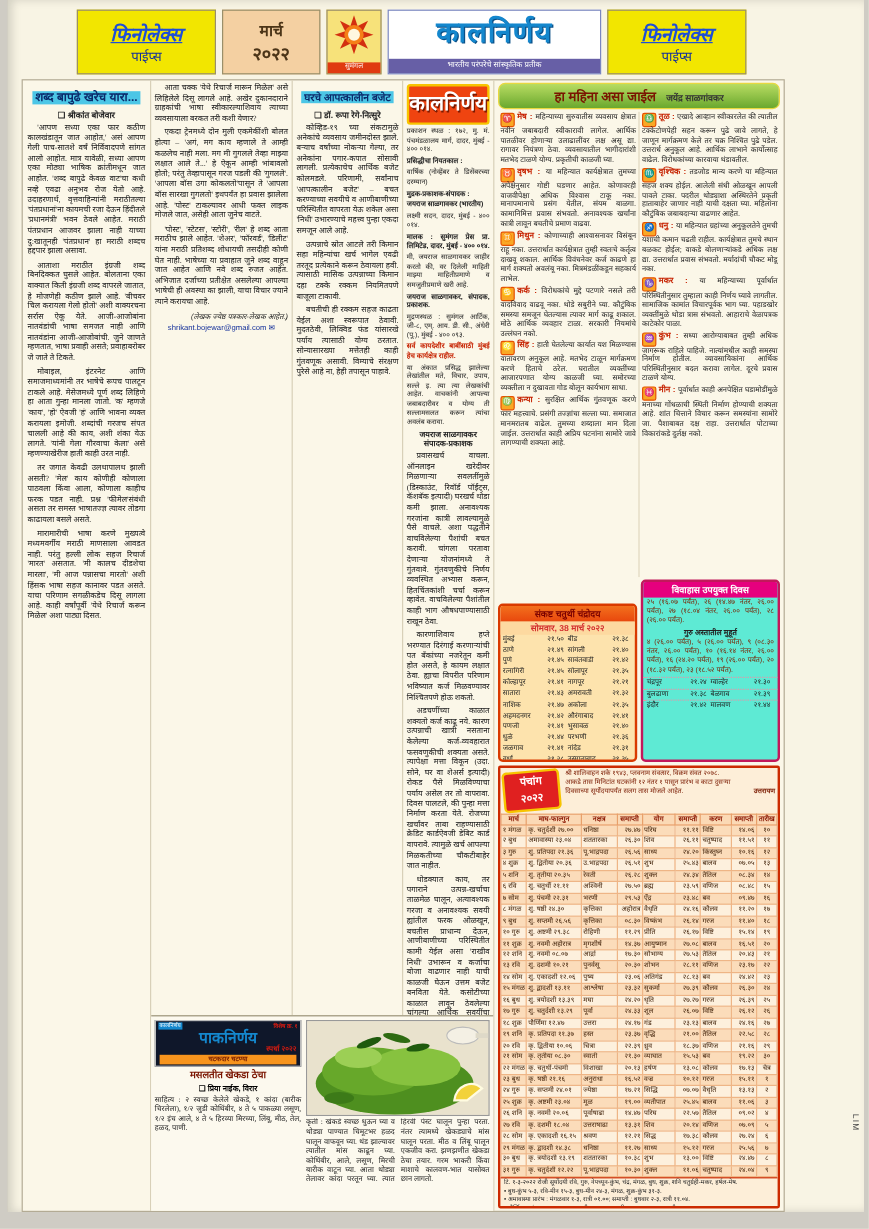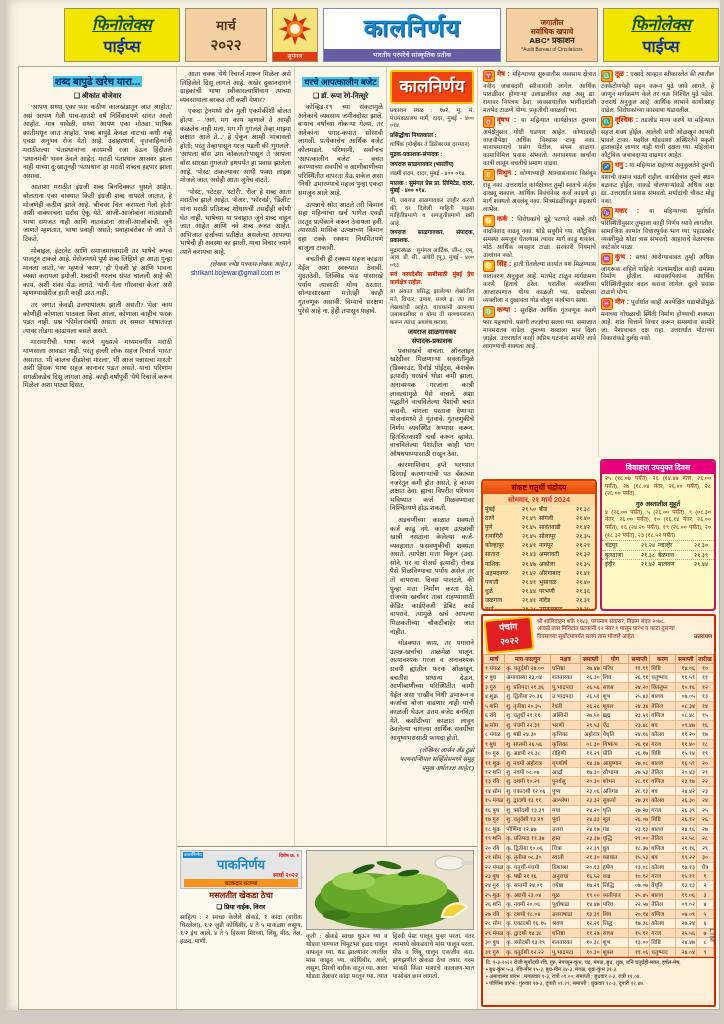--- a/index.html
+++ b/index.html
@@ -2,37 +2,37 @@
 <html><head>
 <meta charset="utf-8">
 <style>
   html,body{margin:0;padding:0;}
   body{width:724px;height:1024px;position:relative;background:#cfccc4;font-family:"Liberation Sans",sans-serif;overflow:hidden;}
   .paper{position:absolute;left:6px;top:0;width:714px;height:1010px;background:#f8f4e4;box-shadow:inset 4px 0 8px rgba(0,0,0,.15);}
   
   .header{position:absolute;top:8px;left:58px;height:54px;display:flex;gap:5px;}
   .hbox{border:1px solid #9a8f6a;box-sizing:border-box;text-align:center;}
   .finolex{width:116px;background:#f2e600;display:flex;flex-direction:column;justify-content:center;}
-  .finolex .l1{color:#14532d;font-weight:bold;font-size:16px;text-decoration:underline;font-style:italic;}
-  .finolex .l2{color:#14309a;font-weight:bold;font-size:16px;}
+  .finolex .l1{color:#1d4ed8;font-weight:bold;font-size:16px;text-decoration:underline;font-style:italic;}
+  .finolex .l2{color:#14309a;font-weight:normal;font-size:11px;}
   .month{width:82px;background:#f4d0a2;display:flex;flex-direction:column;justify-content:center;color:#4c3518;}
   .month .l1{font-size:13px;font-weight:bold;}
   .month .l2{font-size:15px;font-weight:bold;}
   .logo{width:46px;background:#f7e27a;position:relative;padding:0;}
   .logo svg{display:block;margin:2px auto 0;}
   .logo .strip{position:absolute;left:0;right:0;bottom:0;background:#e03a10;color:#fff;font-size:6px;line-height:9px;}
   .mast{width:178px;background:#fff;border:1px solid #7a86c0;display:flex;flex-direction:column;}
   .mast .title{flex:1;color:#1487cd;font-weight:bold;font-size:24px;line-height:38px;letter-spacing:1px;text-shadow:1px 1px 0 #0a4f86;}
   .mast .tag{background:#675fa6;color:#fff;font-size:6.5px;line-height:12px;}
   .abc{width:92px;background:#f4d0a2;display:flex;flex-direction:column;justify-content:center;}
   .abc .a1{color:#7c2800;font-size:7.5px;font-weight:bold;line-height:9px;}
   .abc .a2{color:#222;font-size:8px;font-weight:bold;line-height:10px;}
   .abc .a3{color:#333;font-size:4.8px;line-height:7px;}
   
-  .main{position:absolute;top:66px;left:12px;width:702px;height:944px;border:1px solid #b3ab94;background:#fbf7e8;display:flex;box-sizing:border-box;}
+  .main{position:absolute;top:66px;left:12px;width:636px;height:944px;border:1px solid #b3ab94;background:#fbf7e8;display:flex;box-sizing:border-box;}
   .col{box-sizing:border-box;overflow:hidden;}
   .c1{width:163px;border-right:1px solid #d8d0b8;padding:3px 4px;}
   .mid{width:310px;border-right:1px solid #d8d0b8;display:flex;flex-direction:column;}
   .midrow{flex:1;display:flex;min-height:0;}
   .c2{width:118px;border-right:1px solid #d8d0b8;padding:3px 3px;}
   .c3{width:92px;border-right:1px solid #d8d0b8;padding:3px 3px;}
   .c4{flex:1;padding:3px 3px;}
   .rightsec{flex:1;padding:2px 3px;display:flex;flex-direction:column;box-sizing:border-box;}
   
   .headline{display:inline;background:#4cc6e6;color:#0a2a6b;font-weight:bold;font-size:10px;line-height:14px;padding:0 2px;}
@@ -59,42 +59,42 @@
   .sign b{color:#c62200;font-size:6.8px;}
   
   .boxrow{display:flex;gap:3px;height:152px;margin-top:2px;}
   .moonbox{width:116px;border:2px solid #d93a00;border-radius:4px;background:#fde3ad;overflow:hidden;box-sizing:border-box;margin-top:20px;}
   .moonbox .mb-h{background:linear-gradient(#f3701d,#e8470d);color:#7a0000;font-weight:bold;font-size:7.6px;text-align:center;line-height:13px;}
   .moonbox .mb-d{color:#d32f2f;font-weight:bold;font-size:7.2px;text-align:center;line-height:11px;background:#fdd9a0;}
   .mrow{display:flex;font-size:5.9px;line-height:9.1px;color:#1d1d1d;padding:0 2px;}
   .mrow span{white-space:nowrap;overflow:hidden;}
   .mc{width:31px;text-align:left;}
   .mt{width:24px;text-align:right;margin-right:3px;}
-  .wedbox{flex:1;border:2px solid #c2185b;border-radius:4px;background:#fef9c3;overflow:hidden;box-sizing:border-box;}
+  .wedbox{flex:1;border:2px solid #c2185b;border-radius:4px;background:#5eead4;overflow:hidden;box-sizing:border-box;}
   .wedbox .wb-h{background:#e6007e;color:#fff;font-weight:bold;font-size:7.6px;text-align:center;line-height:13px;}
   .wedbox .wb-t{font-size:5.9px;line-height:7.6px;color:#7a2000;padding:1px 3px;text-align:justify;}
   .wedbox .wb-s{font-size:6.4px;font-weight:bold;color:#222;text-align:center;line-height:9px;}
   .wedbox .wrow{display:flex;font-size:5.9px;line-height:8.6px;color:#1d1d1d;padding:0 3px;border-top:1px dotted #d9a;}
   
   .panchang{flex:1;margin-top:3px;border:2px solid #cc2a00;background:#fdeed8;border-radius:2px;overflow:hidden;display:flex;flex-direction:column;}
   .pan-top{display:flex;padding:2px;}
   .pan-badge{width:44px;height:30px;background:#e02020;border:2px solid #f7c400;border-radius:4px;color:#fff;font-weight:bold;font-size:9px;line-height:14px;text-align:center;transform:rotate(-5deg);margin-right:4px;}
   .pan-intro{flex:1;font-size:5.6px;line-height:7.4px;color:#7a1a00;}
   .pan-intro .ri{float:right;font-weight:bold;}
   table.pan{width:100%;border-collapse:collapse;table-layout:fixed;}
   table.pan th{font-size:5.8px;color:#8a1500;border:1px solid #e8a06a;padding:0 1px;line-height:8px;background:#fbd9b5;}
   table.pan td{font-size:5.7px;color:#3a1a00;border:1px solid #eeb586;padding:0 1px;line-height:8.45px;white-space:nowrap;overflow:hidden;}
   table.pan tr:nth-child(odd) td{background:#fbdcba;}
   table.pan tr:nth-child(even) td{background:#fdf0dd;}
   td.tl{text-align:left;} td.tr{text-align:right;} td.tc{text-align:center;}
   .pan-notes{font-size:5.2px;line-height:6.9px;color:#222;padding:1px 3px 2px;border-top:1px solid #cc2a00;}
   
   .cookery{height:163px;border-top:1px solid #9a9275;padding:3px;box-sizing:border-box;display:flex;gap:4px;background:#fcf9ee;}
   .cook-left{width:122px;}
-  .paklogo{border:1px solid #bbb;background:#e5e5e5;position:relative;padding:2px 3px 1px;margin-bottom:2px;}
+  .paklogo{border:1px solid #bbb;background:#0f172a;position:relative;padding:2px 3px 1px;margin-bottom:2px;}
   .paklogo .mini{position:absolute;left:2px;top:1px;background:#1487cd;color:#fff;font-size:4.6px;line-height:6px;padding:0 1px;}
   .paklogo .big{color:#1487cd;font-weight:bold;font-size:13px;line-height:15px;text-align:center;margin-top:4px;}
   .paklogo .sp{color:#d81b10;font-size:6px;font-weight:bold;text-align:right;line-height:6px;}
   .paklogo .vis{position:absolute;right:2px;top:1px;color:#d81b10;font-size:4.8px;font-weight:bold;}
   .paklogo .band{background:#f7941d;color:#7a1f00;font-size:5.6px;font-weight:bold;text-align:center;line-height:8px;margin-top:1px;}
   .rtitle{color:#7a1500;font-weight:bold;font-size:8.2px;text-align:center;line-height:10px;margin:2px 0 1px;}
   .rby{font-size:6.4px;font-weight:bold;text-align:center;margin-bottom:2px;}
   .rtext{font-family:"Liberation Serif",serif;font-size:6.2px;line-height:7.9px;color:#222;text-align:justify;}
   .cook-right{flex:1;display:flex;flex-direction:column;}
   .photo{border:1px solid #999;background:#eee8d8;height:78px;margin-bottom:2px;}
@@ -130,26 +130,20 @@
         </g>
         <circle cx="20" cy="20" r="9" fill="#f57f17"></circle>
         <circle cx="20" cy="20" r="5.5" fill="#fff7e0"></circle>
       </svg>
       <div class="strip">सुमंगल</div>
     </div>
     <div class="hbox mast">
       <div class="title">कालनिर्णय</div>
       <div class="tag">भारतीय परंपरेचे सांस्कृतिक प्रतीक</div>
     </div>
-    <div class="hbox abc">
-      <div class="a1">जगातील</div>
-      <div class="a1">सर्वाधिक खपाचे</div>
-      <div class="a2">ABC* प्रकाशन</div>
-      <div class="a3">*Audit Bureau of Circulations</div>
-    </div>
     <div class="hbox finolex">
       <div class="l1">फिनोलेक्स</div>
       <div class="l2">पाईप्स</div>
     </div>
   </div>
 
   <div class="main">
 
     <div class="col c1">
       <div style="text-align:center;margin:1px 0 2px;">
@@ -247,20 +241,24 @@
               <path d="M138 66 a16 16 0 0 1 26 -10 L150 66 Z" fill="#f2d23a" stroke="#fffbe0" stroke-width="2"></path>
               <ellipse cx="30" cy="64" rx="14" ry="5" fill="#3c7a18"></ellipse>
             </svg>
           </div>
           <div class="kruti rtext">कृती : खेकडे स्वच्छ धुऊन घ्या व थोड्या पाण्यात चिमूटभर हळद घालून वाफवून घ्या. थंड झाल्यावर त्यातील मांस काढून घ्या. कोथिंबीर, आले, लसूण, मिरची बारीक वाटून घ्या. आता थोड्या तेलावर कांदा परतून घ्या. त्यात हिरवी पेस्ट घालून पुन्हा परता. नंतर त्यामध्ये खेकड्याचे मांस घालून परता. मीठ व लिंबू घालून एकजीव करा. झणझणीत खेकडा ठेचा तयार. गरम भाकरी किंवा माशाचे कालवण-भात यासोबत छान लागतो.</div>
         </div>
       </div>
     </div>
 
     <div class="rightsec">
+      <div class="horo-head">
+        <span class="t">हा महिना असा जाईल</span>
+        <span class="a">जयेंद्र साळगांवकर</span>
+      </div>
       <div class="horo-cols">
         <div class="hcol" id="hcol1">
             <div class="sign"><span class="ico">♈</span><b>मेष : </b><span>महिन्याच्या सुरुवातीस व्यवसाय क्षेत्रात नवीन जबाबदारी स्वीकारावी लागेल. आर्थिक पातळीवर होणाऱ्या उलाढालींवर लक्ष असू द्या. रागावर नियंत्रण ठेवा. व्यवसायातील भागीदारांशी मतभेद टाळणे योग्य. प्रकृतीची काळजी घ्या.</span></div>
             <div class="sign"><span class="ico">♉</span><b>वृषभ : </b><span>या महिन्यात कार्यक्षेत्रात तुमच्या अपेक्षेनुसार गोष्टी घडणार आहेत. कोणावरही वाजवीपेक्षा अधिक विश्वास टाकू नका. मानापमानाचे प्रसंग येतील, संयम बाळगा. कामानिमित्त प्रवास संभवतो. अनावश्यक खर्चांना कात्री लावून बचतीचे प्रमाण वाढवा.</span></div>
             <div class="sign"><span class="ico">♊</span><b>मिथुन : </b><span>कोणाच्याही आश्वासनावर विसंबून राहू नका. उत्तरार्धात कार्यक्षेत्रात तुम्ही स्वतःचे कर्तृत्व दाखवू शकाल. आर्थिक विवंचनेवर कर्ज काढणे हा मार्ग शक्यतो अवलंबू नका. मित्रमंडळींकडून सहकार्य लाभेल.</span></div>
             <div class="sign"><span class="ico">♋</span><b>कर्क : </b><span>विरोधकांचे मुद्दे पटणारे नसले तरी वादविवाद वाढवू नका. थोडे सबुरीने घ्या. कौटुंबिक समस्या समजून घेतल्यास त्यावर मार्ग काढू शकाल. मोठे आर्थिक व्यवहार टाळा. सरकारी नियमांचे उल्लंघन नको.</span></div>
             <div class="sign"><span class="ico">♌</span><b>सिंह : </b><span>हाती घेतलेल्या कार्यात यश मिळण्यास वातावरण अनुकूल आहे. मतभेद टाळून मार्गक्रमण करणे हिताचे ठरेल. घरातील व्यक्तींच्या आजारपणात योग्य काळजी घ्या. समोरच्या व्यक्तीला न दुखावता गोड बोलून कार्यभाग साधा.</span></div>
             <div class="sign"><span class="ico">♍</span><b>कन्या : </b><span>सुरक्षित आर्थिक गुंतवणूक करणे फार महत्त्वाचे. प्रसंगी तज्ज्ञांचा सल्ला घ्या. समाजात मानमरातब वाढेल. तुमच्या शब्दाला मान दिला जाईल. उत्तरार्धात काही अप्रिय घटनांना सामोरे जावे लागण्याची शक्यता आहे.</span></div>
           </div>
         <div class="hcol" id="hcol2">
@@ -269,21 +267,21 @@
             <div class="sign"><span class="ico">♐</span><b>धनु : </b><span>या महिन्यात ग्रहांच्या अनुकूलतेने तुमची यशाची कमान चढती राहील. कार्यक्षेत्रात तुमचे स्थान बळकट होईल; वाकडे बोलणाऱ्यांकडे अधिक लक्ष द्या. उत्तरार्धात प्रवास संभवतो. मर्यादांची चौकट मोडू नका.</span></div>
             <div class="sign"><span class="ico">♑</span><b>मकर : </b><span>या महिन्याच्या पूर्वार्धात परिस्थितीनुसार तुम्हाला काही निर्णय घ्यावे लागतील. सामाजिक कामांत विचारपूर्वक भाग घ्या. पहाडखोर व्यक्तींमुळे थोडा त्रास संभवतो. आहाराचे वेळापत्रक काटेकोर पाळा.</span></div>
             <div class="sign"><span class="ico">♒</span><b>कुंभ : </b><span>सध्या आरोग्याबाबत तुम्ही अधिक जागरूक राहिले पाहिजे. नात्यांमधील काही समस्या निर्माण होतील. व्यावसायिकांना आर्थिक परिस्थितीनुसार बदल करावा लागेल. दूरचे प्रवास टाळणे योग्य.</span></div>
             <div class="sign"><span class="ico">♓</span><b>मीन : </b><span>पूर्वार्धात काही अनपेक्षित घडामोडींमुळे मनाच्या गोंधळाची स्थिती निर्माण होण्याची शक्यता आहे. शांत चित्ताने विचार करून समस्यांना सामोरे जा. पैशाबाबत दक्ष राहा. उत्तरार्धात पोटाच्या विकारांकडे दुर्लक्ष नको.</span></div>
           </div>
       </div>
 
       <div class="boxrow">
         <div class="moonbox">
           <div class="mb-h">संकष्ट चतुर्थी चंद्रोदय</div>
-          <div class="mb-d">सोमवार, २१ मार्च 2024</div>
+          <div class="mb-d">सोमवार, 38 मार्च २०२२</div>
           <div id="moonrows">
               <div class="mrow">
                 <span class="mc">मुंबई</span>
                 <span class="mt">२१.५०</span>
                 <span class="mc">बीड</span>
                 <span class="mt">२१.३८</span>
               </div>
               <div class="mrow">
                 <span class="mc">ठाणे</span>
                 <span class="mt">२१.४९</span>

